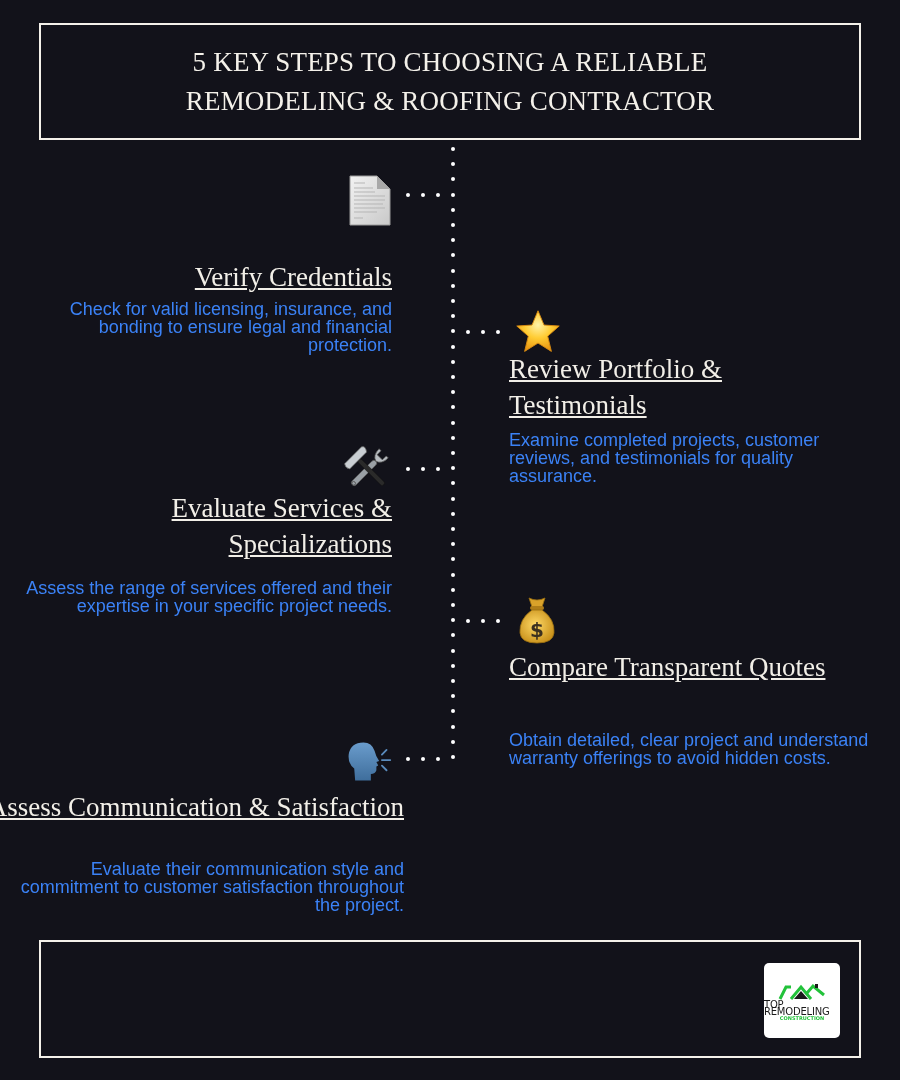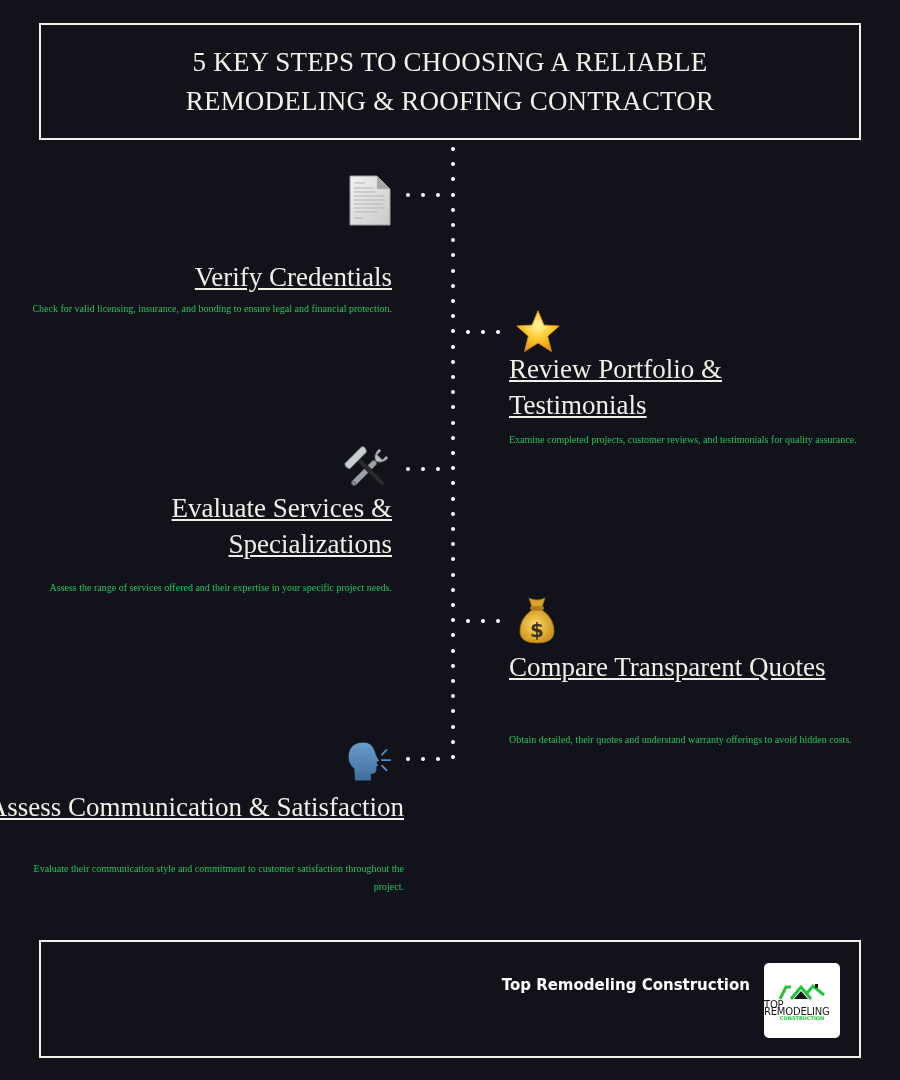--- a/index.html
+++ b/index.html
@@ -19,22 +19,22 @@
   .dot-v { position: absolute; width: 4px; height: 4px; border-radius: 50%; background: #ffffff; }
   .dot-h { position: absolute; width: 4px; height: 4px; border-radius: 50%; background: #ffffff; }
 
   .step-icon { position: absolute; width: 48px; height: 52px; display: flex; align-items: center; justify-content: center; }
 
   .step-title {
     position: absolute; font-family: "Liberation Serif", "DejaVu Serif", serif; font-size: 27px;
     line-height: 36px; color: #f2efe8; font-weight: normal; text-decoration: underline;
   }
   .step-desc {
-    position: absolute; font-family: Liberation Serif, serif; font-size: 10px;
-    line-height: 18px; color: #22c55e;
+    position: absolute; font-family: Liberation Sans, sans-serif; font-size: 18px;
+    line-height: 18px; color: #3b82f6;
   }
   .right-align { text-align: right; }
   .left-align { text-align: left; }
 
   .footer-box {
     position: absolute; left: 39px; top: 940px; width: 822px; height: 118px;
     border: 2px solid #f4f1ea;
   }
   .footer-company {
     position: absolute; right: 109px; top: 34px; font-family: "DejaVu Sans", sans-serif;
@@ -191,21 +191,21 @@
           <stop offset="1" stop-color="#c8901a"></stop>
         </radialGradient>
       </defs>
       <path d="M14 3 Q22 7 30 3 L27 12 H17 Z" fill="#d9a22a" stroke="#9a6e10" stroke-width="0.8"></path>
       <rect x="15" y="11" width="14" height="4" rx="2" fill="#b07e18"></rect>
       <path d="M17 15 Q4 24 5 38 Q6 48 22 48 Q38 48 39 38 Q40 24 27 15 Z" fill="url(#bagg)" stroke="#9a6e10" stroke-width="0.8"></path>
       <text x="22" y="42" text-anchor="middle" font-family="DejaVu Sans, sans-serif" font-weight="bold" font-size="20" fill="#3b3020">$</text>
     </svg>
   </div>
   <div class="step-title left-align" style="left:509px; top:649px; width:340px;">Compare Transparent Quotes</div>
-  <div class="step-desc left-align" style="left:509px; top:731px; width:360px;">Obtain detailed, their quotes and understand warranty offerings to avoid hidden costs.</div>
+  <div class="step-desc left-align" style="left:509px; top:731px; width:360px;">Obtain detailed, clear project and understand warranty offerings to avoid hidden costs.</div>
 </div>
 
 <div>
   <div class="step-icon" style="left:345px; top:735px;">
     <svg width="52" height="46" viewBox="0 0 52 46">
       <defs>
         <linearGradient id="headg" x1="0" y1="0" x2="0" y2="1">
           <stop offset="0" stop-color="#6a9ccc"></stop>
           <stop offset="1" stop-color="#3f6e9c"></stop>
         </linearGradient>
@@ -216,21 +216,20 @@
         <line x1="40" y1="22" x2="49" y2="22"></line>
         <line x1="40" y1="28" x2="45" y2="33"></line>
       </g>
     </svg>
   </div>
   <div class="step-title right-align" style="right:496px; top:794px; width:420px; line-height:27px;">Assess Communication &amp; Satisfaction</div>
   <div class="step-desc right-align" style="right:496px; top:860px; width:400px;">Evaluate their communication style and commitment to customer satisfaction throughout the project.</div>
 </div>
 
 <div class="footer-box">
-  <div class="footer-company">Top Remodeling Construction</div>
   <div class="footer-logo">
     <svg width="50" height="20" viewBox="0 0 50 20">
       <path d="M3 18 L9 6 L14 6" fill="none" stroke="#22c23a" stroke-width="3"></path>
       <path d="M14 18 L24 6 L34 18" fill="none" stroke="#22c23a" stroke-width="3"></path>
       <path d="M17 18 L24 10 L31 18 Z" fill="#1a1a1a"></path>
       <path d="M30 12 L36 5 L47 14" fill="none" stroke="#22c23a" stroke-width="3"></path>
       <rect x="38" y="3" width="3" height="4" fill="#1a1a1a"></rect>
     </svg>
     <div class="logo-text1">TOP REMODELING</div>
     <div class="logo-text2">CONSTRUCTION</div>

